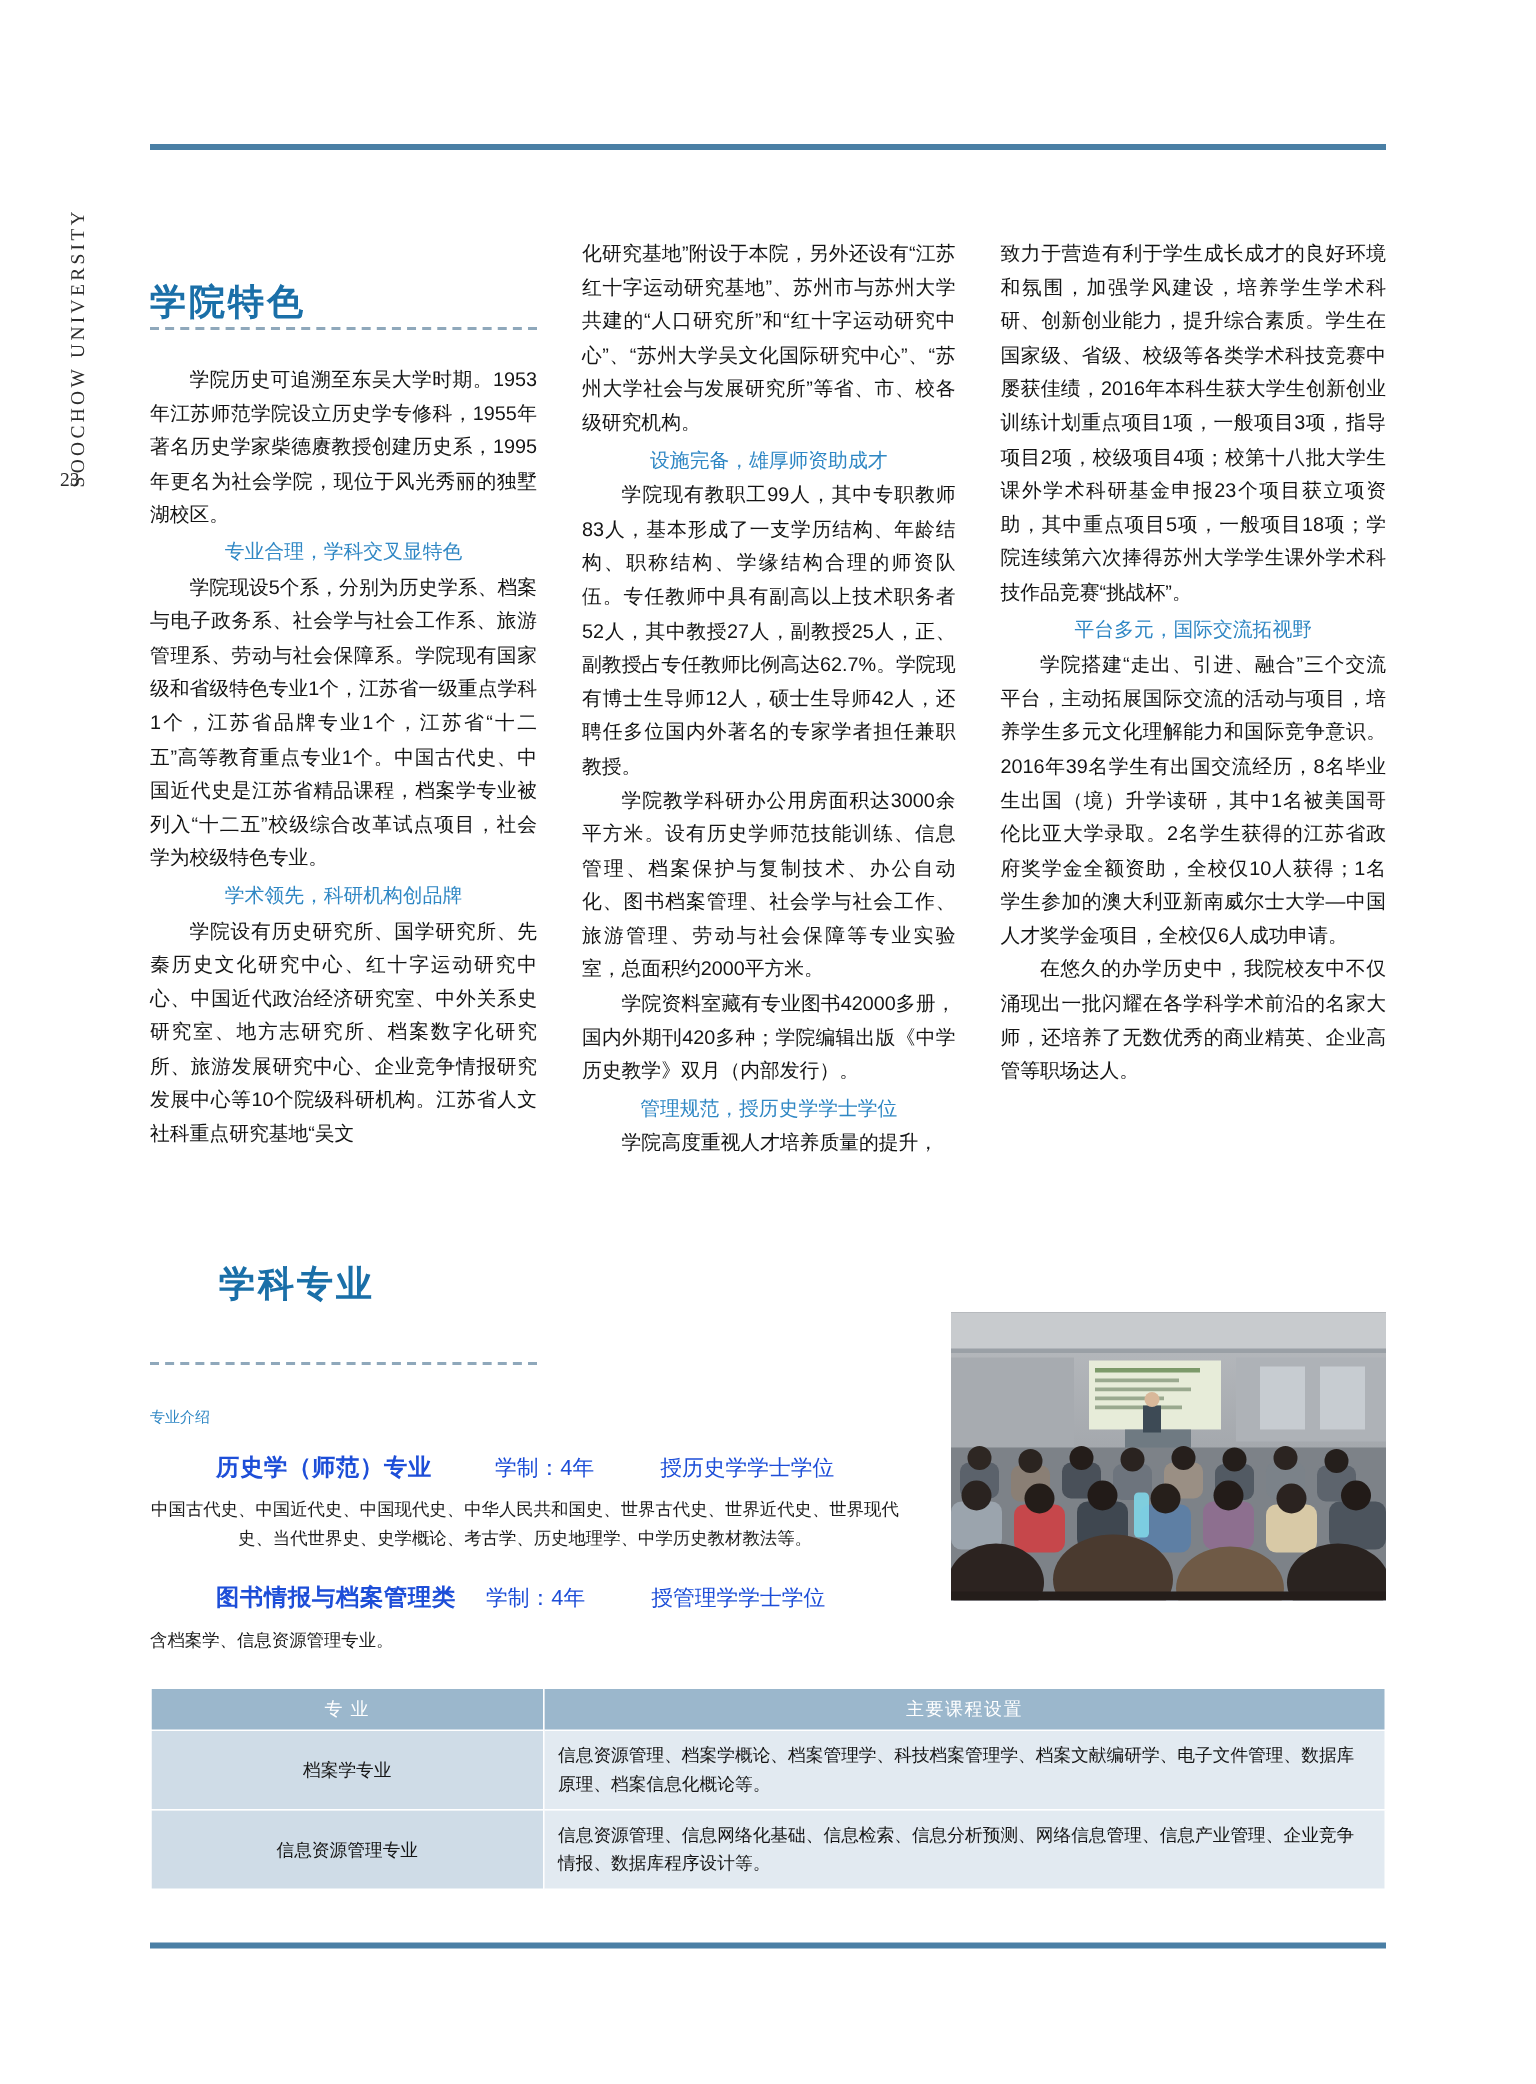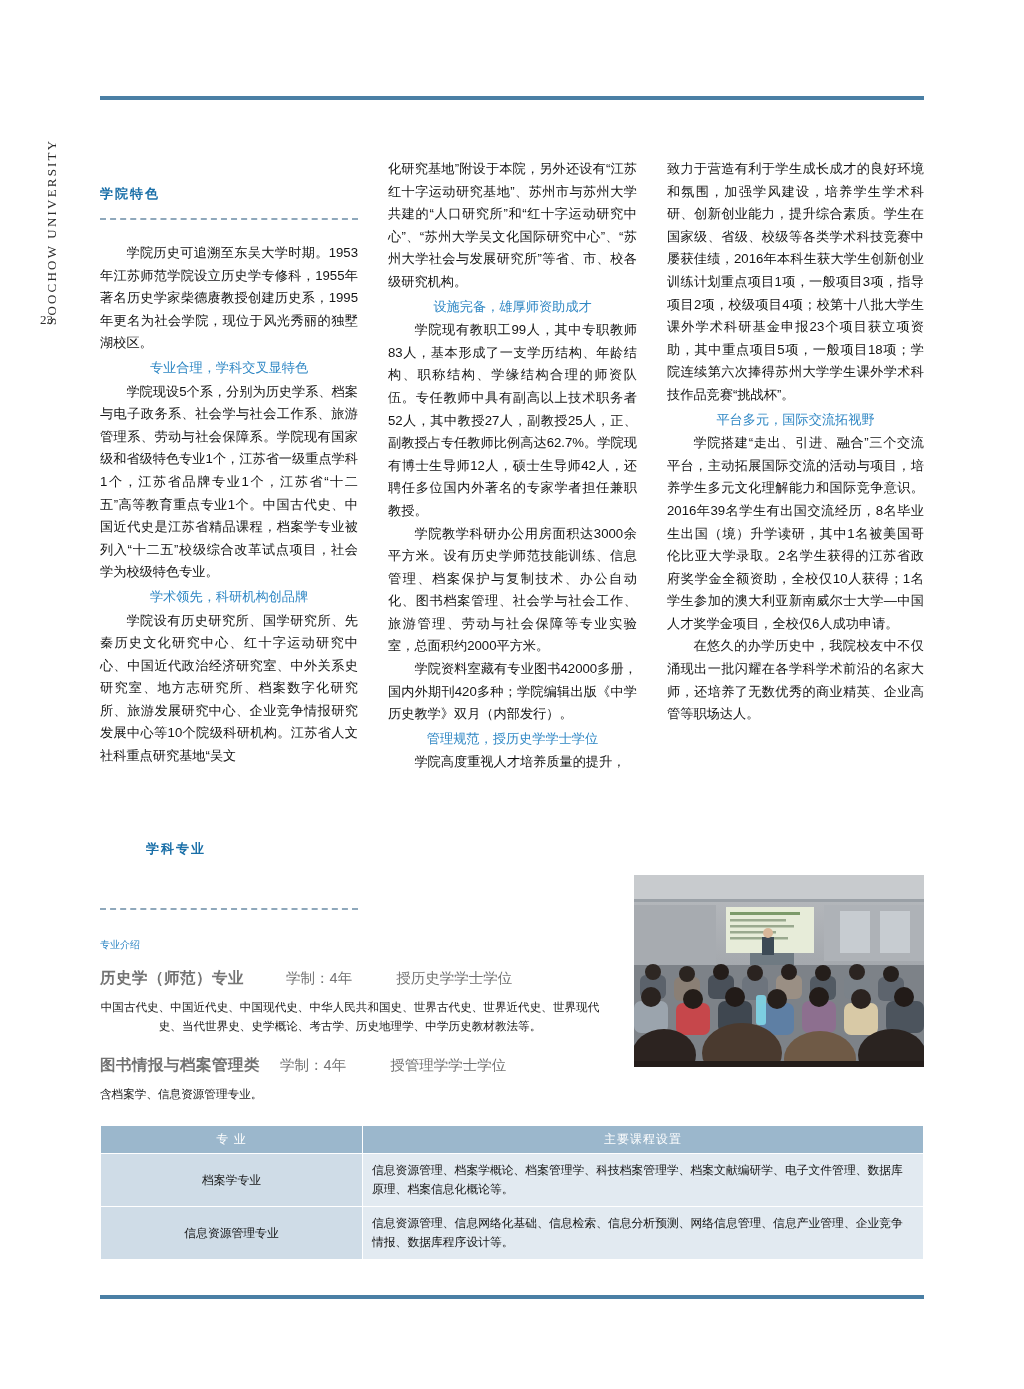--- a/index.html
+++ b/index.html
@@ -60,21 +60,21 @@
     left: 100px;
     top: 1295px;
     width: 824px;
     height: 4px;
     background: #4a7fa5;
   }
 
   
   .sec-title {
     position: absolute;
-    font-size: 13px;
+    font-size: 24px;
     font-weight: bold;
     color: #1a6fa8;
     letter-spacing: 2px;
   }
   .sec-dash {
     position: absolute;
     border-top: 2px dashed #8fa8bb;
     height: 0;
   }
 
@@ -101,21 +101,22 @@
 
   
   .minor-head {
     position: absolute;
     color: #2f87c4;
     font-size: 10px;
   }
   .major-line {
     position: absolute;
     font-size: 14.5px;
-    color: #737373;
+    color: #1d4ed8;
+    margin-left: 44px;
   }
   .major-name {
     font-weight: bold;
     font-size: 15.5px;
     letter-spacing: 0.5px;
   }
   .major-sub {
     position: absolute;
     font-size: 11.6px;
     line-height: 19px;

